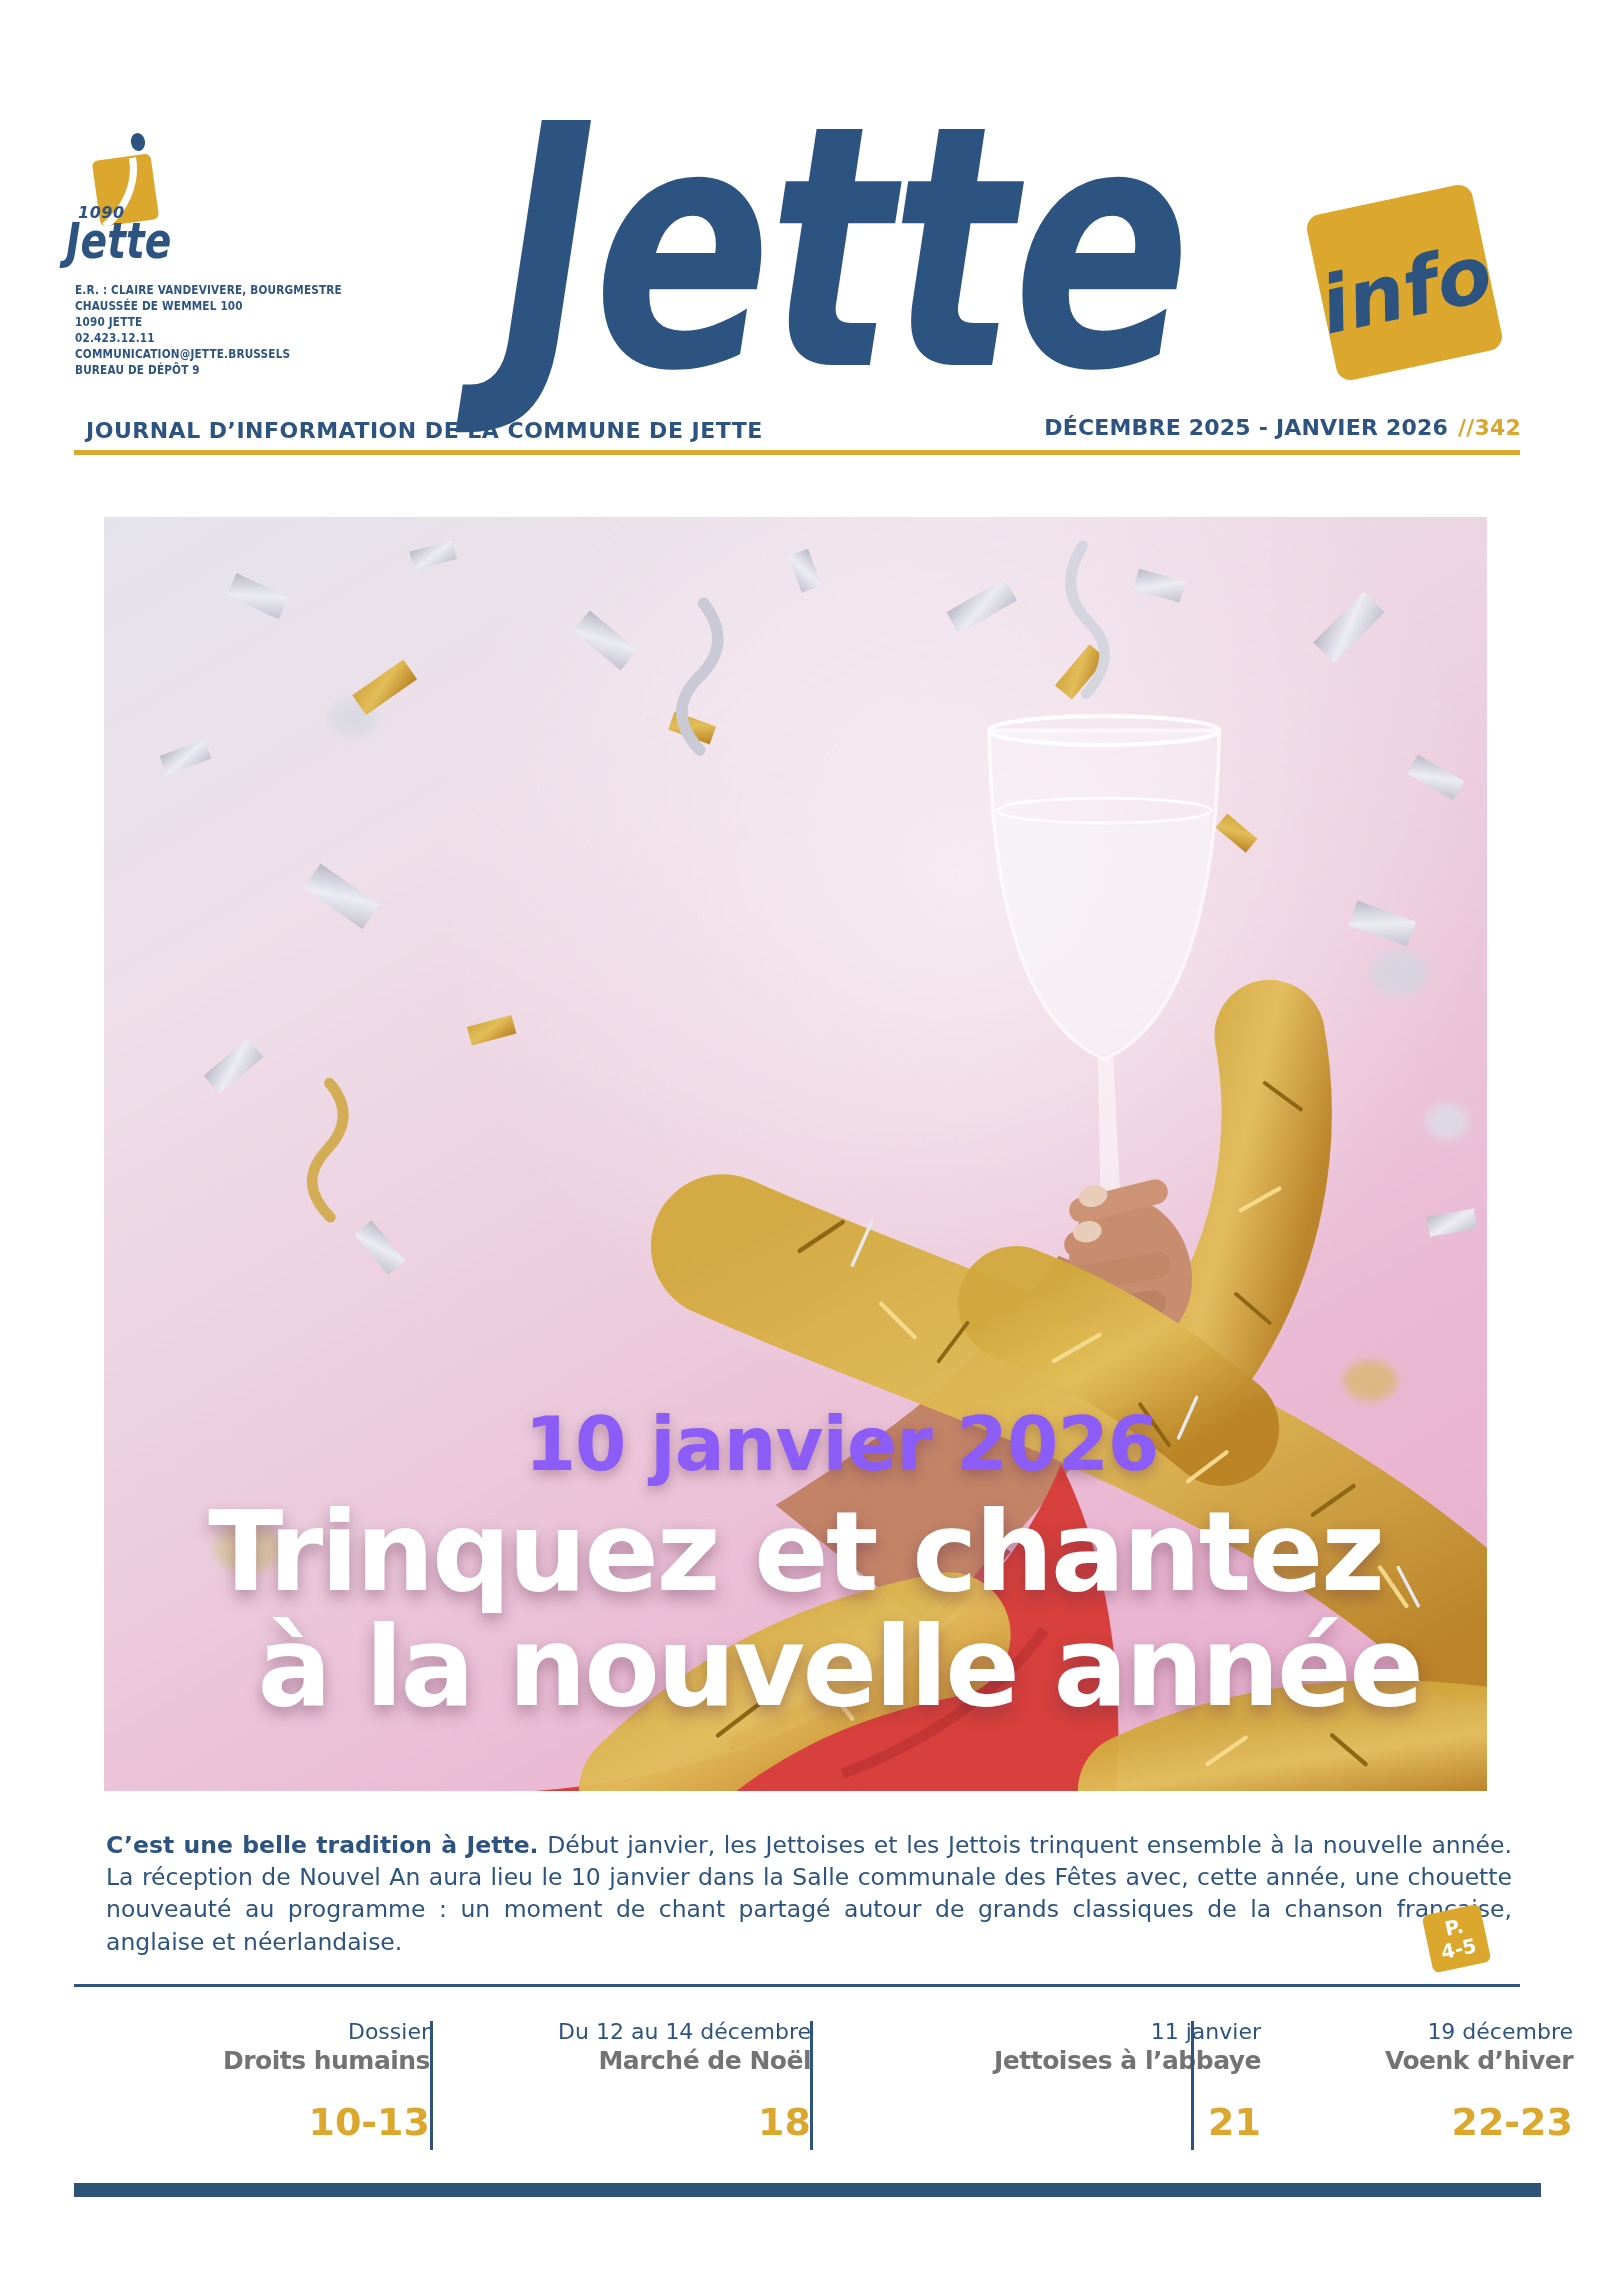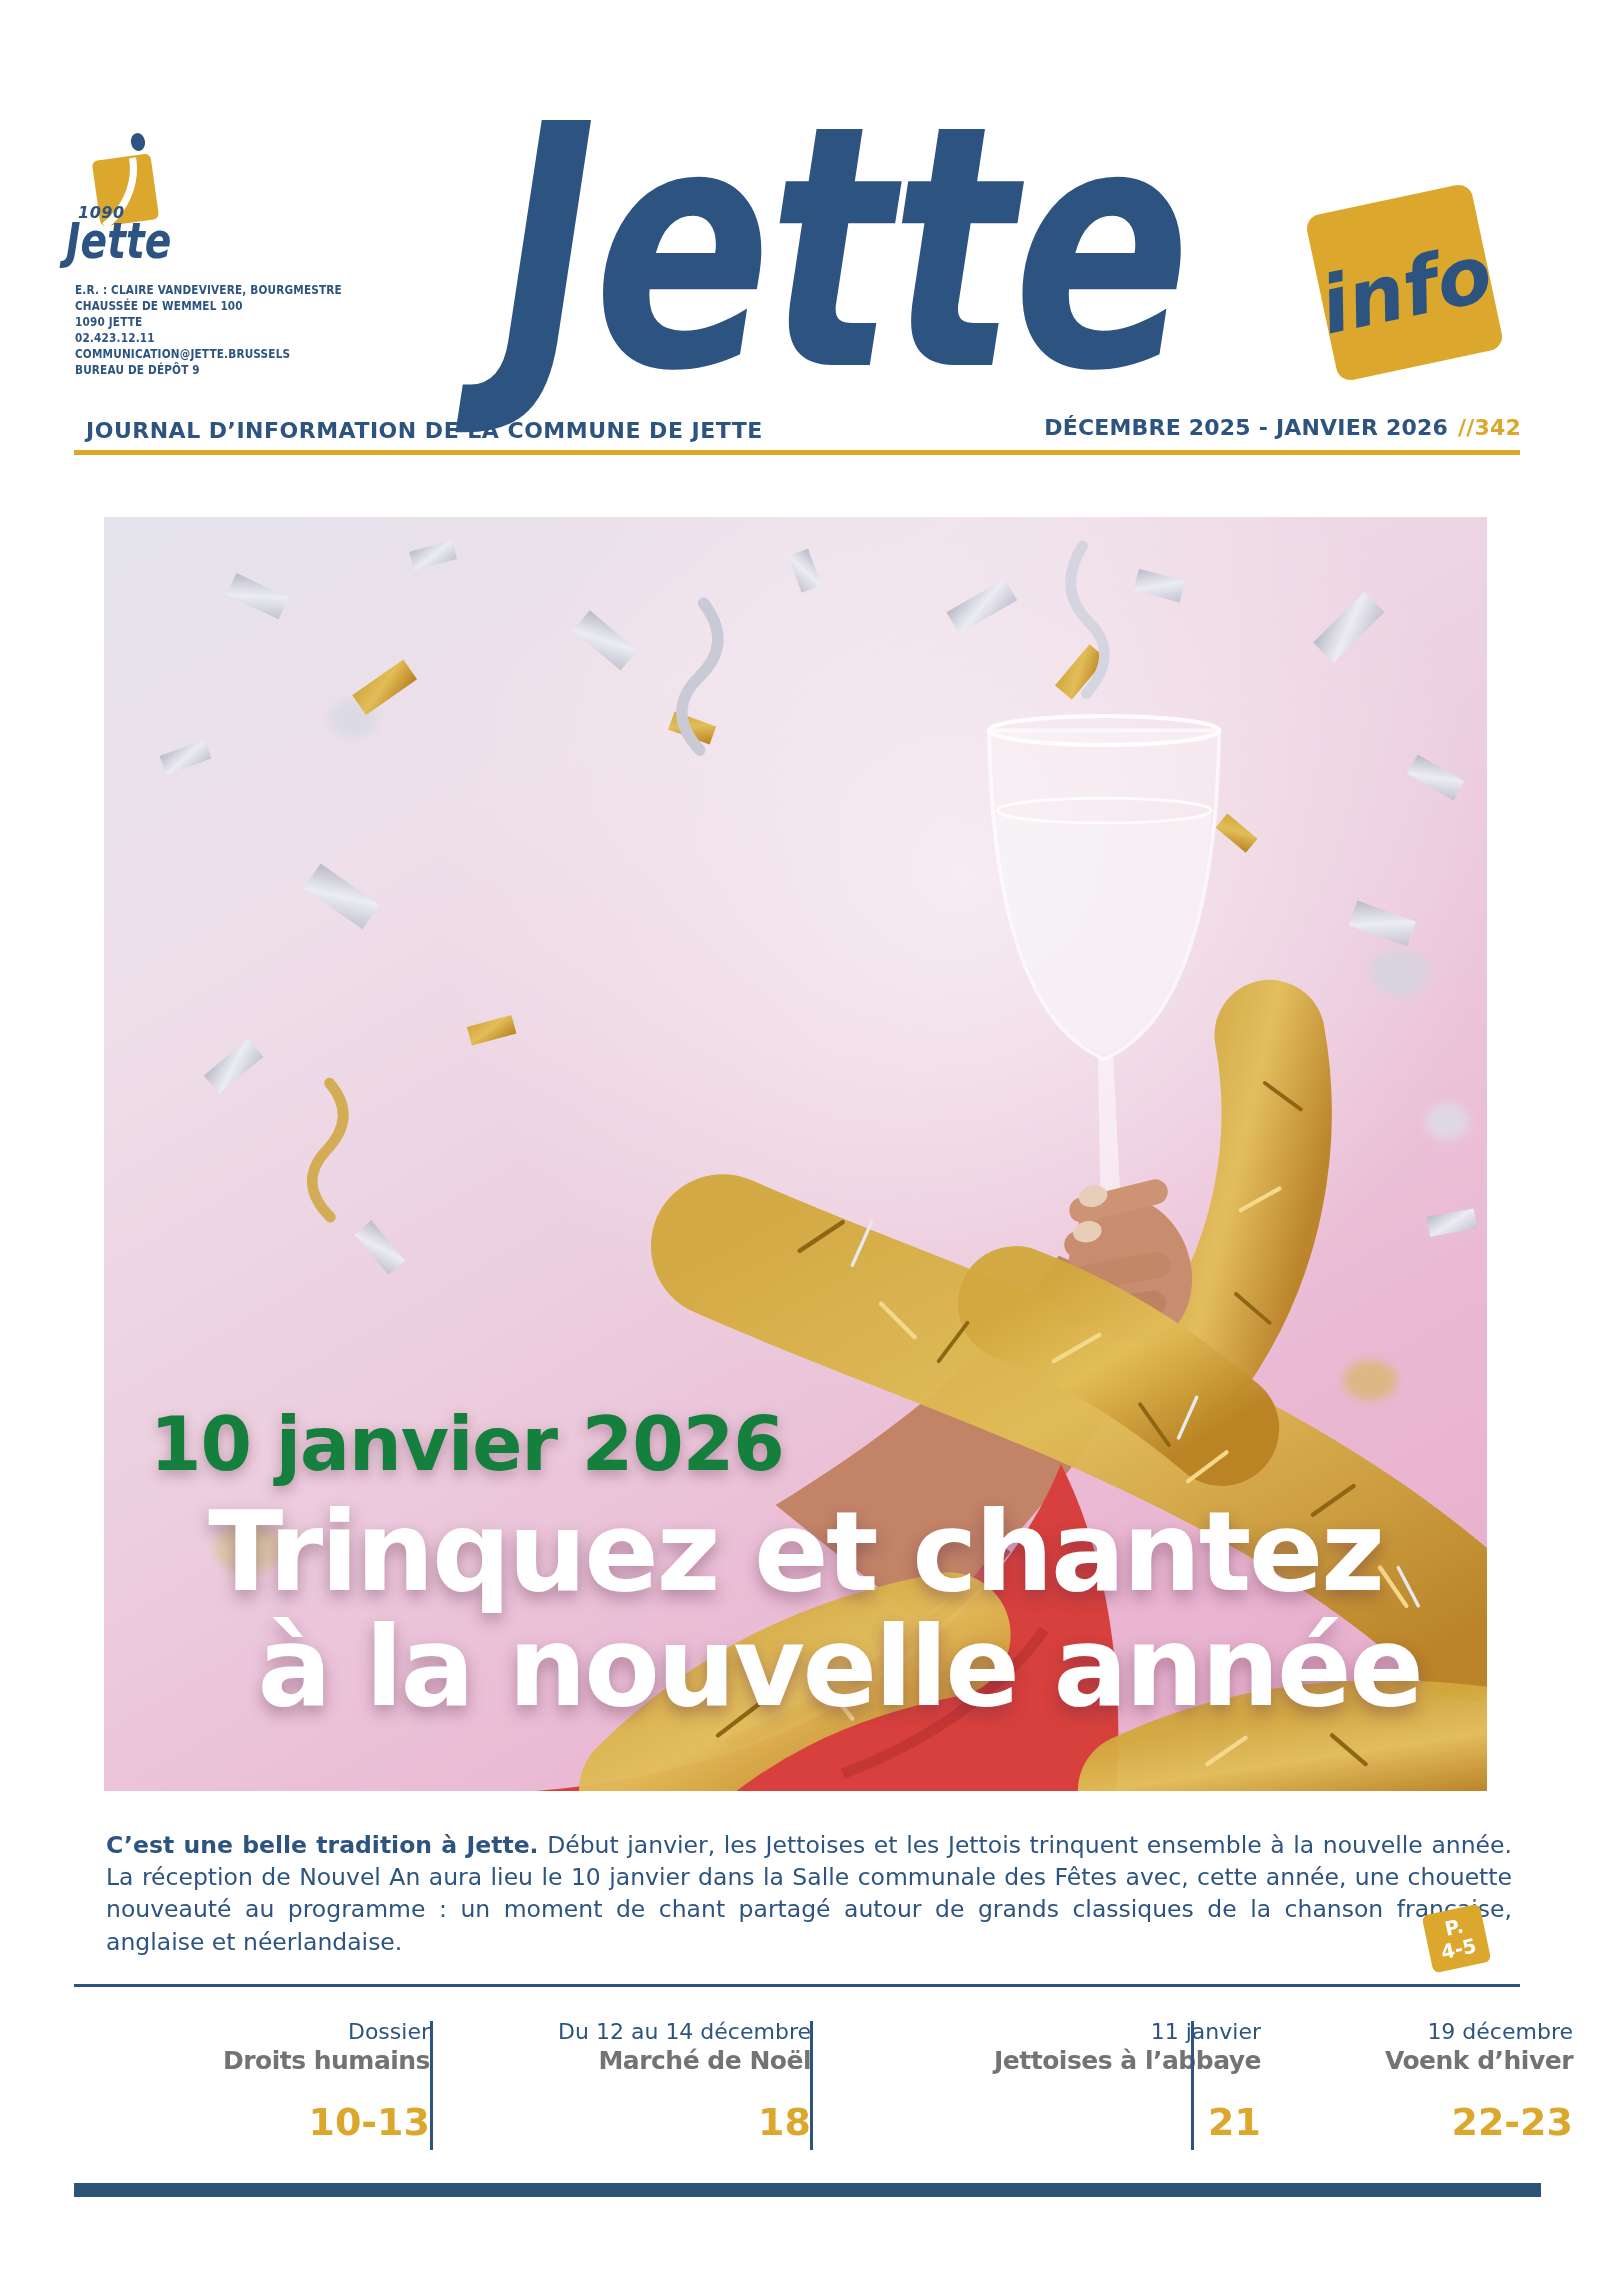--- a/index.html
+++ b/index.html
@@ -34,22 +34,22 @@
     letter-spacing:0.2px;white-space:nowrap;text-align:right;}
   .date-line .issue-no{color:#dca72d;margin-left:10px;}
   .gold-rule{position:absolute;left:74px;top:450px;width:1446px;height:4.8px;background:#dca72d;}
 
   
   .hero{position:absolute;left:104px;top:517px;width:1383px;height:1274px;overflow:hidden;
     background:
       radial-gradient(circle at 62% 28%, rgba(248,240,245,0.85) 0%, rgba(248,240,245,0) 42%),
       linear-gradient(150deg,#e4e3ec 0%, #eedfe9 24%, #eccede 50%, #eab8d3 76%, #e7adcc 100%);}
   .hero svg{position:absolute;left:0;top:0;}
-  .hero-kicker{position:absolute;left:46px;top:1401px;width:1383px;text-align:left;
-    font-size:74px;font-weight:bold;color:#15803d;letter-spacing:-1px;
+  .hero-kicker{position:absolute;left:46px;top:1401px;width:1383px;text-align:center;
+    font-size:74px;font-weight:bold;color:#8b5cf6;letter-spacing:-1px;
     text-shadow:0 4.8px 12.5px rgba(90,40,70,0.35);white-space:nowrap;}
   .hero-title{position:absolute;left:0;width:1383px;text-align:center;font-size:110px;
     font-weight:bold;color:#ffffff;letter-spacing:-2.4px;line-height:1;
     text-shadow:0 6.7px 16.3px rgba(90,40,70,0.38);white-space:nowrap;}
   .hero-title.l1{top:1497px;}
   .hero-title.l2{top:1612px;margin-left:44px;}
   
 
   
   .intro{position:absolute;left:106px;top:1829px;width:1406px;font-size:23.5px;line-height:1.37;

